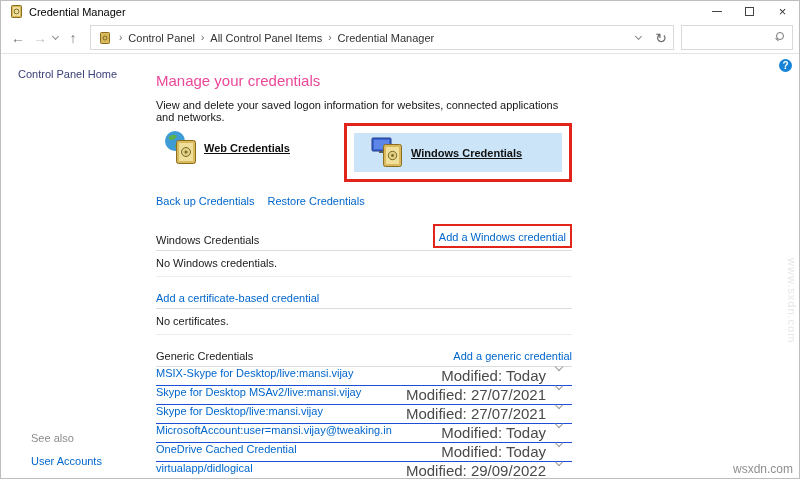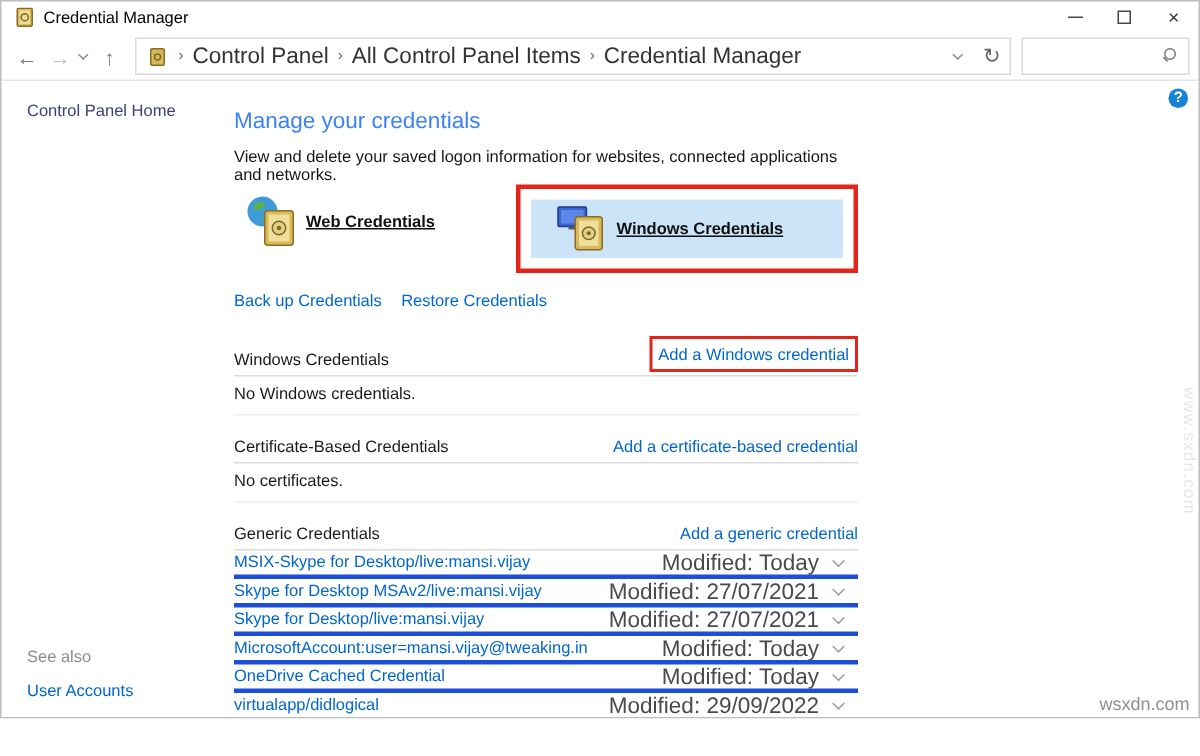--- a/index.html
+++ b/index.html
@@ -24,47 +24,47 @@
             border-bottom:1px solid #e4e4e4; }
   .nav-btn { font-size:14px; color:#777; width:22px; text-align:center; }
   .nav-btn.disabled { color:#c0c0c0; }
   .chev { display:inline-block; width:6px; height:6px; border-right:1px solid #8a8a8a;
           border-bottom:1px solid #8a8a8a; transform:rotate(45deg); }
   .chev-sm { width:5px; height:5px; margin:0 4px 2px 2px; }
   .addressbar { flex:1; height:25px; border:1px solid #d9d9d9; display:flex;
                 align-items:center; margin:0 7px 0 6px; padding:0 6px; min-width:0; }
   .crumb-icon { width:12px; height:12px; margin:0 2px; flex:0 0 auto; }
   .crumb-sep { color:#666; font-size:10px; padding:0 6px; }
-  .crumb-item { font-size:15px; color:#333; white-space:nowrap;text-align:center; }
+  .crumb-item { font-size:11px; color:#333; white-space:nowrap;text-align:center; }
   .addr-spacer { flex:1; }
   .addr-chev { margin-right:14px; }
   .refresh-icon { font-size:14px; color:#666; font-family:"DejaVu Sans",sans-serif; }
   .searchbox { width:112px; height:25px; border:1px solid #d9d9d9; display:flex;
                align-items:center; padding:0 6px; }
   .searchbox input { border:none; outline:none; flex:1; min-width:0; font-size:11px;
                      font-family:"Liberation Sans","DejaVu Sans",sans-serif; }
   .mag-icon { width:11px; height:11px; position:relative; flex:0 0 auto; }
   .mag-icon::before { content:""; position:absolute; left:1px; top:0; width:6px; height:6px;
                       border:1px solid #777; border-radius:50%; }
   .mag-icon::after { content:""; position:absolute; left:0px; top:7px; width:4px; height:1px;
                      background:#777; transform:rotate(45deg); }
 
   
   .content { position:absolute; top:54px; left:0; right:0; bottom:0; }
   .help-btn { position:absolute; top:4px; right:7px; width:13px; height:13px;
               border-radius:50%; background:#1683d8; color:#fff; font-size:10px;
               font-weight:bold; display:flex; align-items:center; justify-content:center; }
   .sidebar { position:absolute; left:0; top:0; bottom:0; width:148px; }
   .cp-home { position:absolute; left:17px; top:13px; font-size:11px; color:#3c4177; }
-  .side-bottom { position:absolute; left:17px; bottom:9px; }
+  .side-bottom { position:absolute; left:30px; bottom:9px; }
   .see-also { font-size:11px; color:#8c8c8c; margin-bottom:7px; }
   .user-accounts { font-size:11px; color:#0066cc; }
 
   .main { position:absolute; left:155px; top:0; width:416px; }
-  h1.page-title { font-size:15px; font-weight:400; color:#3b82f6; margin:17px 0 10px; }
+  h1.page-title { font-size:15px; font-weight:400; color:#ec4899; margin:17px 0 10px; }
   .desc { font-size:11px; color:#161616; }
 
   
   .tiles { position:relative; height:63px; margin-bottom:5px; }
   .tile-web { position:absolute; left:7px; top:6px; display:flex; align-items:center; gap:5px; }
   .tile-label { font-size:11px; font-weight:bold; color:#101010;text-decoration:underline; }
   .red-frame { position:absolute; left:188px; top:0; width:228px; height:59px;
                border:3px solid #e1251b; }
   .tile-windows { position:absolute; left:7px; top:7px; right:7px; height:39px;
                   background:#cbe4f7; display:flex; align-items:center; gap:6px;
@@ -73,22 +73,22 @@
   .links-row a, a.action-link, a.cred-name { font-size:11px; color:#0066cc; text-decoration:none; }
 
   
   .section-head { display:flex; justify-content:space-between; align-items:flex-end;
                   border-bottom:1px solid #dcdcdc; padding-bottom:4px; }
   .section-title { font-size:11px; color:#1a1a1a; }
   .red-link-box { border:2px solid #e1251b; padding:1px 4px; margin-bottom:-2px; }
   .empty-row { font-size:11px; color:#1a1a1a; padding:6px 0 7px;
                border-bottom:1px solid #ededed; }
   .section-gap { height:15px; }
-  .cred-row { display:flex; align-items:center; height:19px;
-              border-bottom:3px solid #1d4ed8; }
+  .cred-row { display:flex; align-items:flex-start; height:19px;
+              border-bottom:1px solid #1d4ed8; }
   .cred-name { flex:1; white-space:nowrap; overflow:hidden; }
   .cred-mod { font-size:15px; color:#4a4a4a; white-space:nowrap; }
   .row-chev-wrap { width:26px; display:flex; justify-content:center; }
   .row-chev { width:6px; height:6px; border-right:1px solid #9a9a9a;
               border-bottom:1px solid #9a9a9a; transform:rotate(45deg); margin-top:-3px; }
 
   
   .wm-corner { position:absolute; right:6px; bottom:2px; font-size:12px; color:#8f8f8f; }
   .wm-side { position:absolute; right:1px; top:203px; font-size:11px; color:#e6e6e6;
              writing-mode:vertical-rl; letter-spacing:1px; }
@@ -200,21 +200,20 @@
         <span class="section-title">Windows Credentials</span>
         <span class="red-link-box">
           <a href="#" class="action-link">Add a Windows credential</a>
         </span>
       </div>
       <div class="empty-row">No Windows credentials.</div>
 
       <div class="section-gap"></div>
 
       <div class="section-head">
-        <span class="section-title">Certificate-Based Credentials</span>
         <a href="#" class="action-link">Add a certificate-based credential</a>
       </div>
       <div class="empty-row">No certificates.</div>
 
       <div class="section-gap"></div>
 
       <div class="section-head">
         <span class="section-title">Generic Credentials</span>
         <a href="#" class="action-link">Add a generic credential</a>
       </div>

